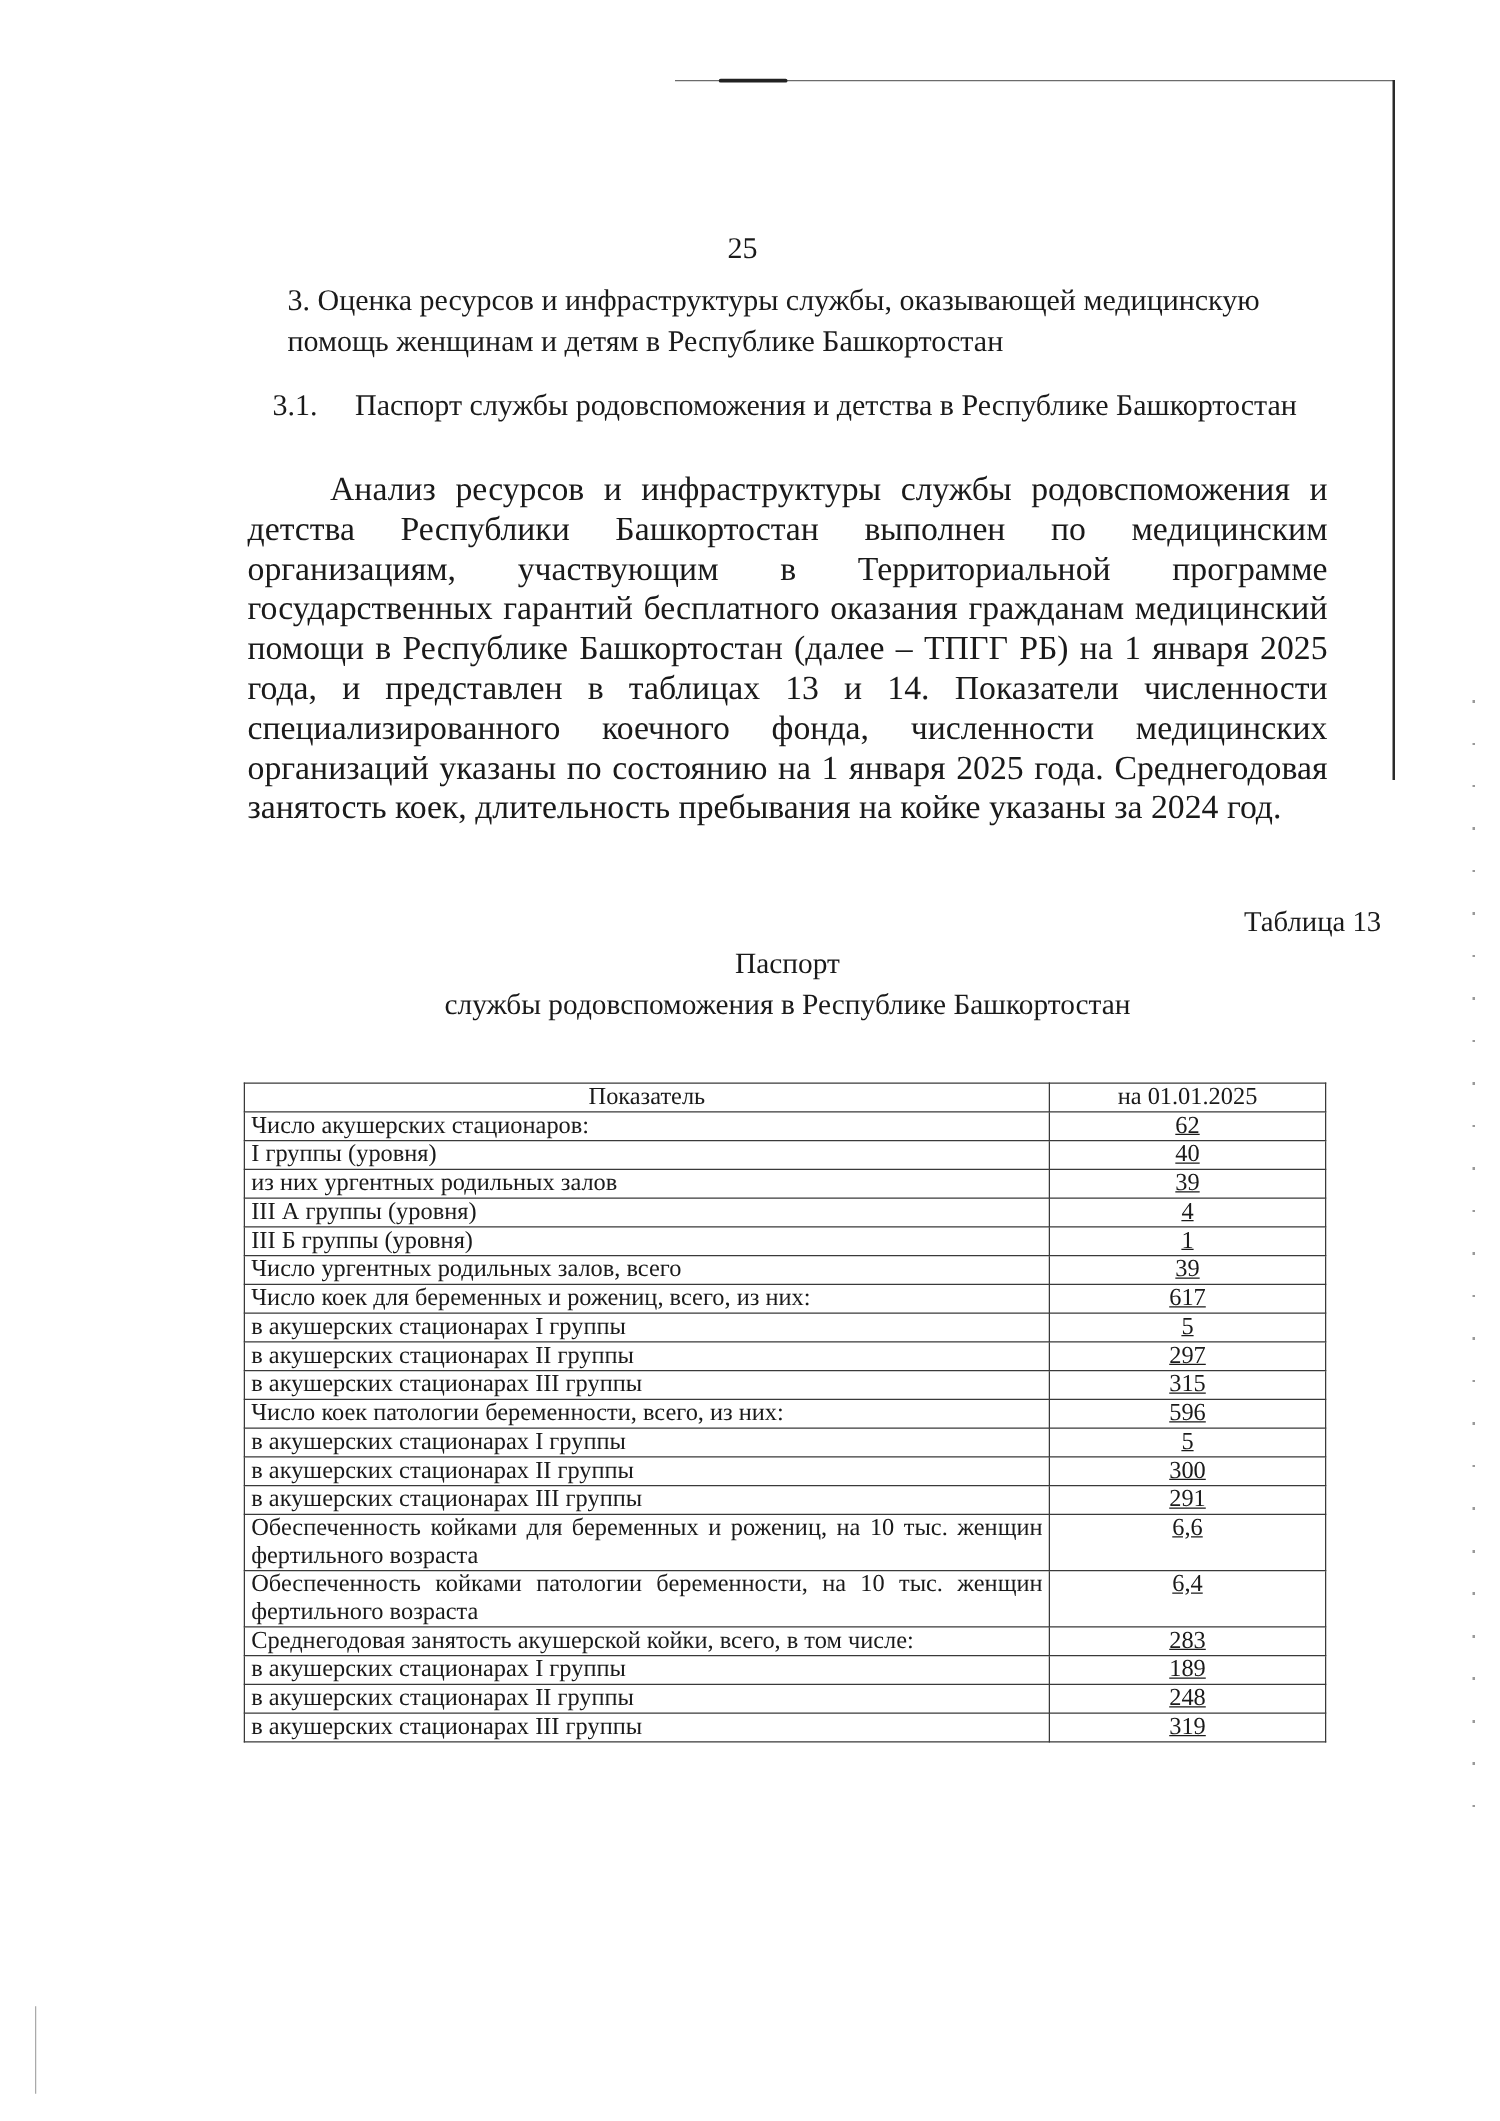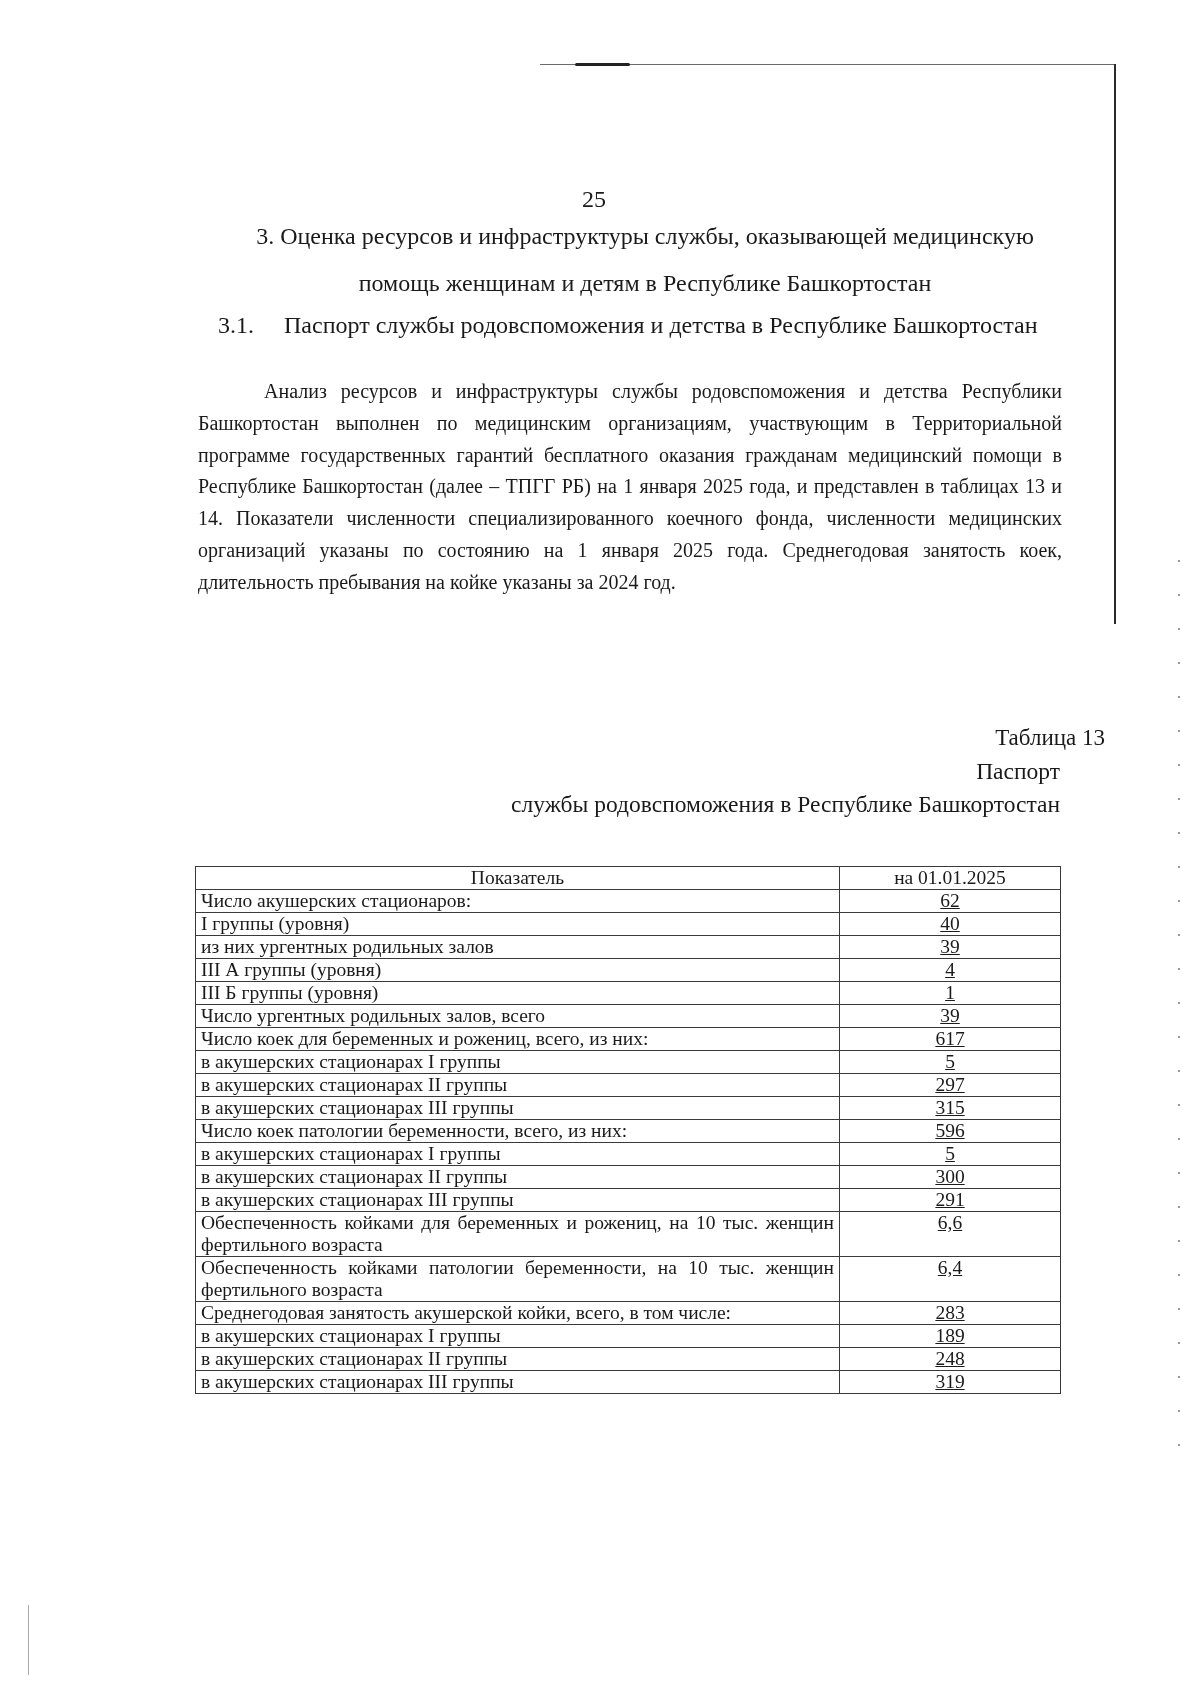--- a/index.html
+++ b/index.html
@@ -5,26 +5,26 @@
   html, body { margin:0; padding:0; background:#ffffff; }
   body { width:1200px; height:1697px; position:relative; overflow:hidden;
          font-family:"Liberation Serif","DejaVu Serif",serif; color:#1a1a1a; }
   .scan-top { position:absolute; left:540px; top:64px; width:575px; height:1px; background:#6b6b6b; }
   .scan-mark { position:absolute; left:575px; top:63px; width:55px; height:3px; background:#222; border-radius:2px; }
   .scan-right { position:absolute; left:1114px; top:64px; width:2px; height:560px; background:#2a2a2a; }
   .dots { position:absolute; left:1178px; top:560px; width:2px; height:900px;
           background:repeating-linear-gradient(to bottom,#999 0 2px,transparent 2px 34px); }
   .dots-left { position:absolute; left:28px; top:1605px; width:1px; height:70px; background:#aaa; }
   .page-num { position:absolute; top:186px; left:0; width:1068px; text-align:center; font-size:24px; padding-left:120px; box-sizing:border-box;}
-  .heading { position:absolute; top:213px; left:230px; width:830px; text-align:center; font-size:24px; line-height:47px; }
+  .heading { position:absolute; top:225px; left:230px; width:830px; font-size:24px; line-height:33px; }
   .subheading { position:absolute; top:312px; left:198px; width:880px; font-size:24px; display:flex;margin-left:20px; }
   .subheading .num { width:66px; }
-  .para { position:absolute; top:376px; left:198px; width:864px; font-size:20px; line-height:31.8px; text-align:justify; text-indent:66px; margin:0; }
+  .para { position:absolute; top:376px; left:198px; width:864px; font-size:27px; line-height:31.8px; text-align:justify; text-indent:66px; margin:0; }
   .table-label { position:absolute; top:725px; right:95px; font-size:23px; }
-  .table-title { position:absolute; top:755px; left:200px; width:860px; text-align:right; font-size:23.5px; line-height:33px; }
+  .table-title { position:absolute; top:755px; left:200px; width:860px; text-align:center; font-size:23.5px; line-height:33px; }
   table.passport { position:absolute; top:866px; left:195px; width:866px; border-collapse:collapse; font-size:19.5px; line-height:22px; }
   table.passport td, table.passport th { border:1.5px solid #3a3a3a; padding:0 5px; vertical-align:top; font-weight:normal; }
   table.passport th { text-align:center; }
   table.passport td.val { text-align:center; width:210px;text-decoration:underline; }
   table.passport td.lbl { text-align:justify;margin-top:21px; }
 </style>
 </head>
 <body>
 
 <div class="scan-top"></div>

